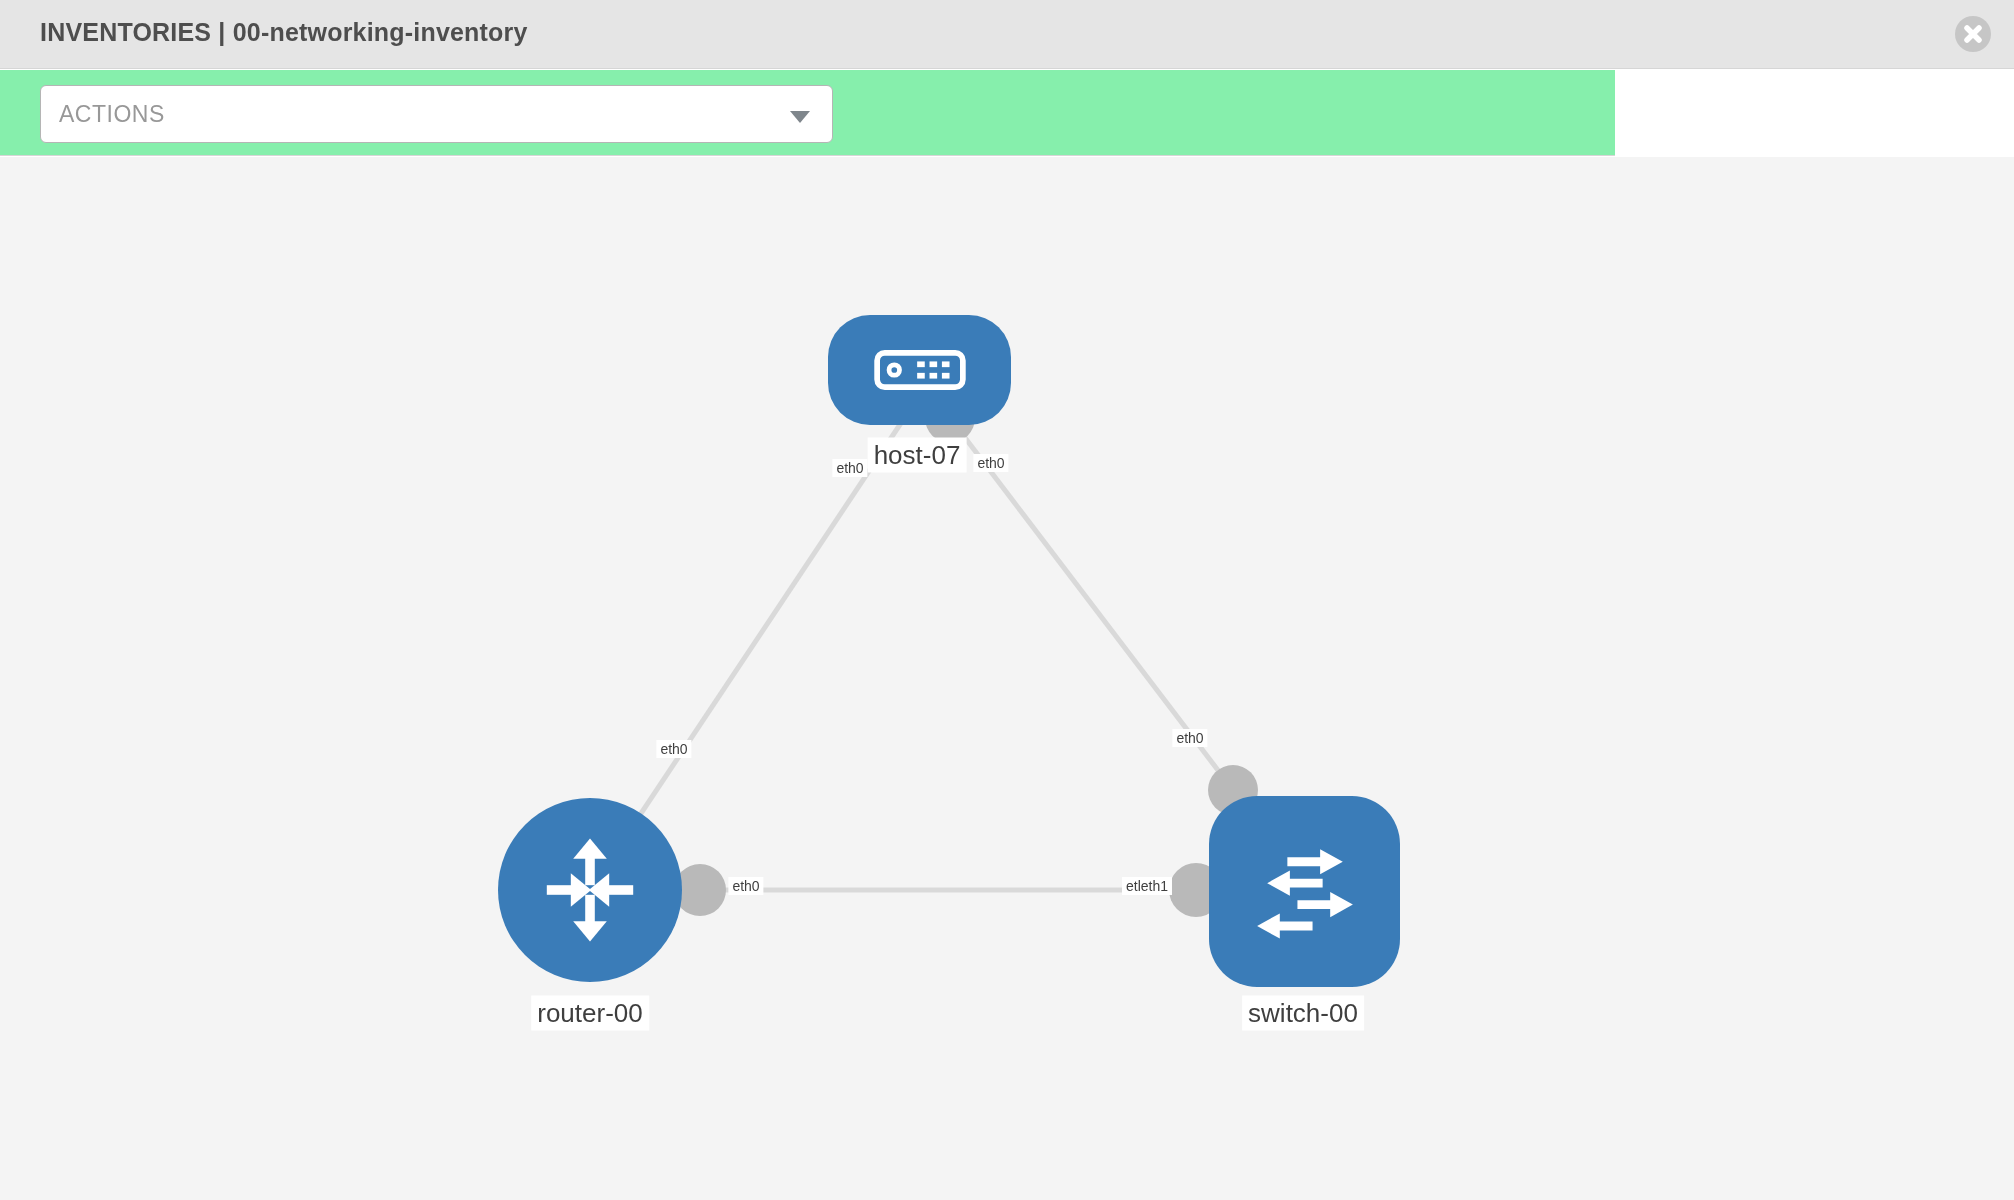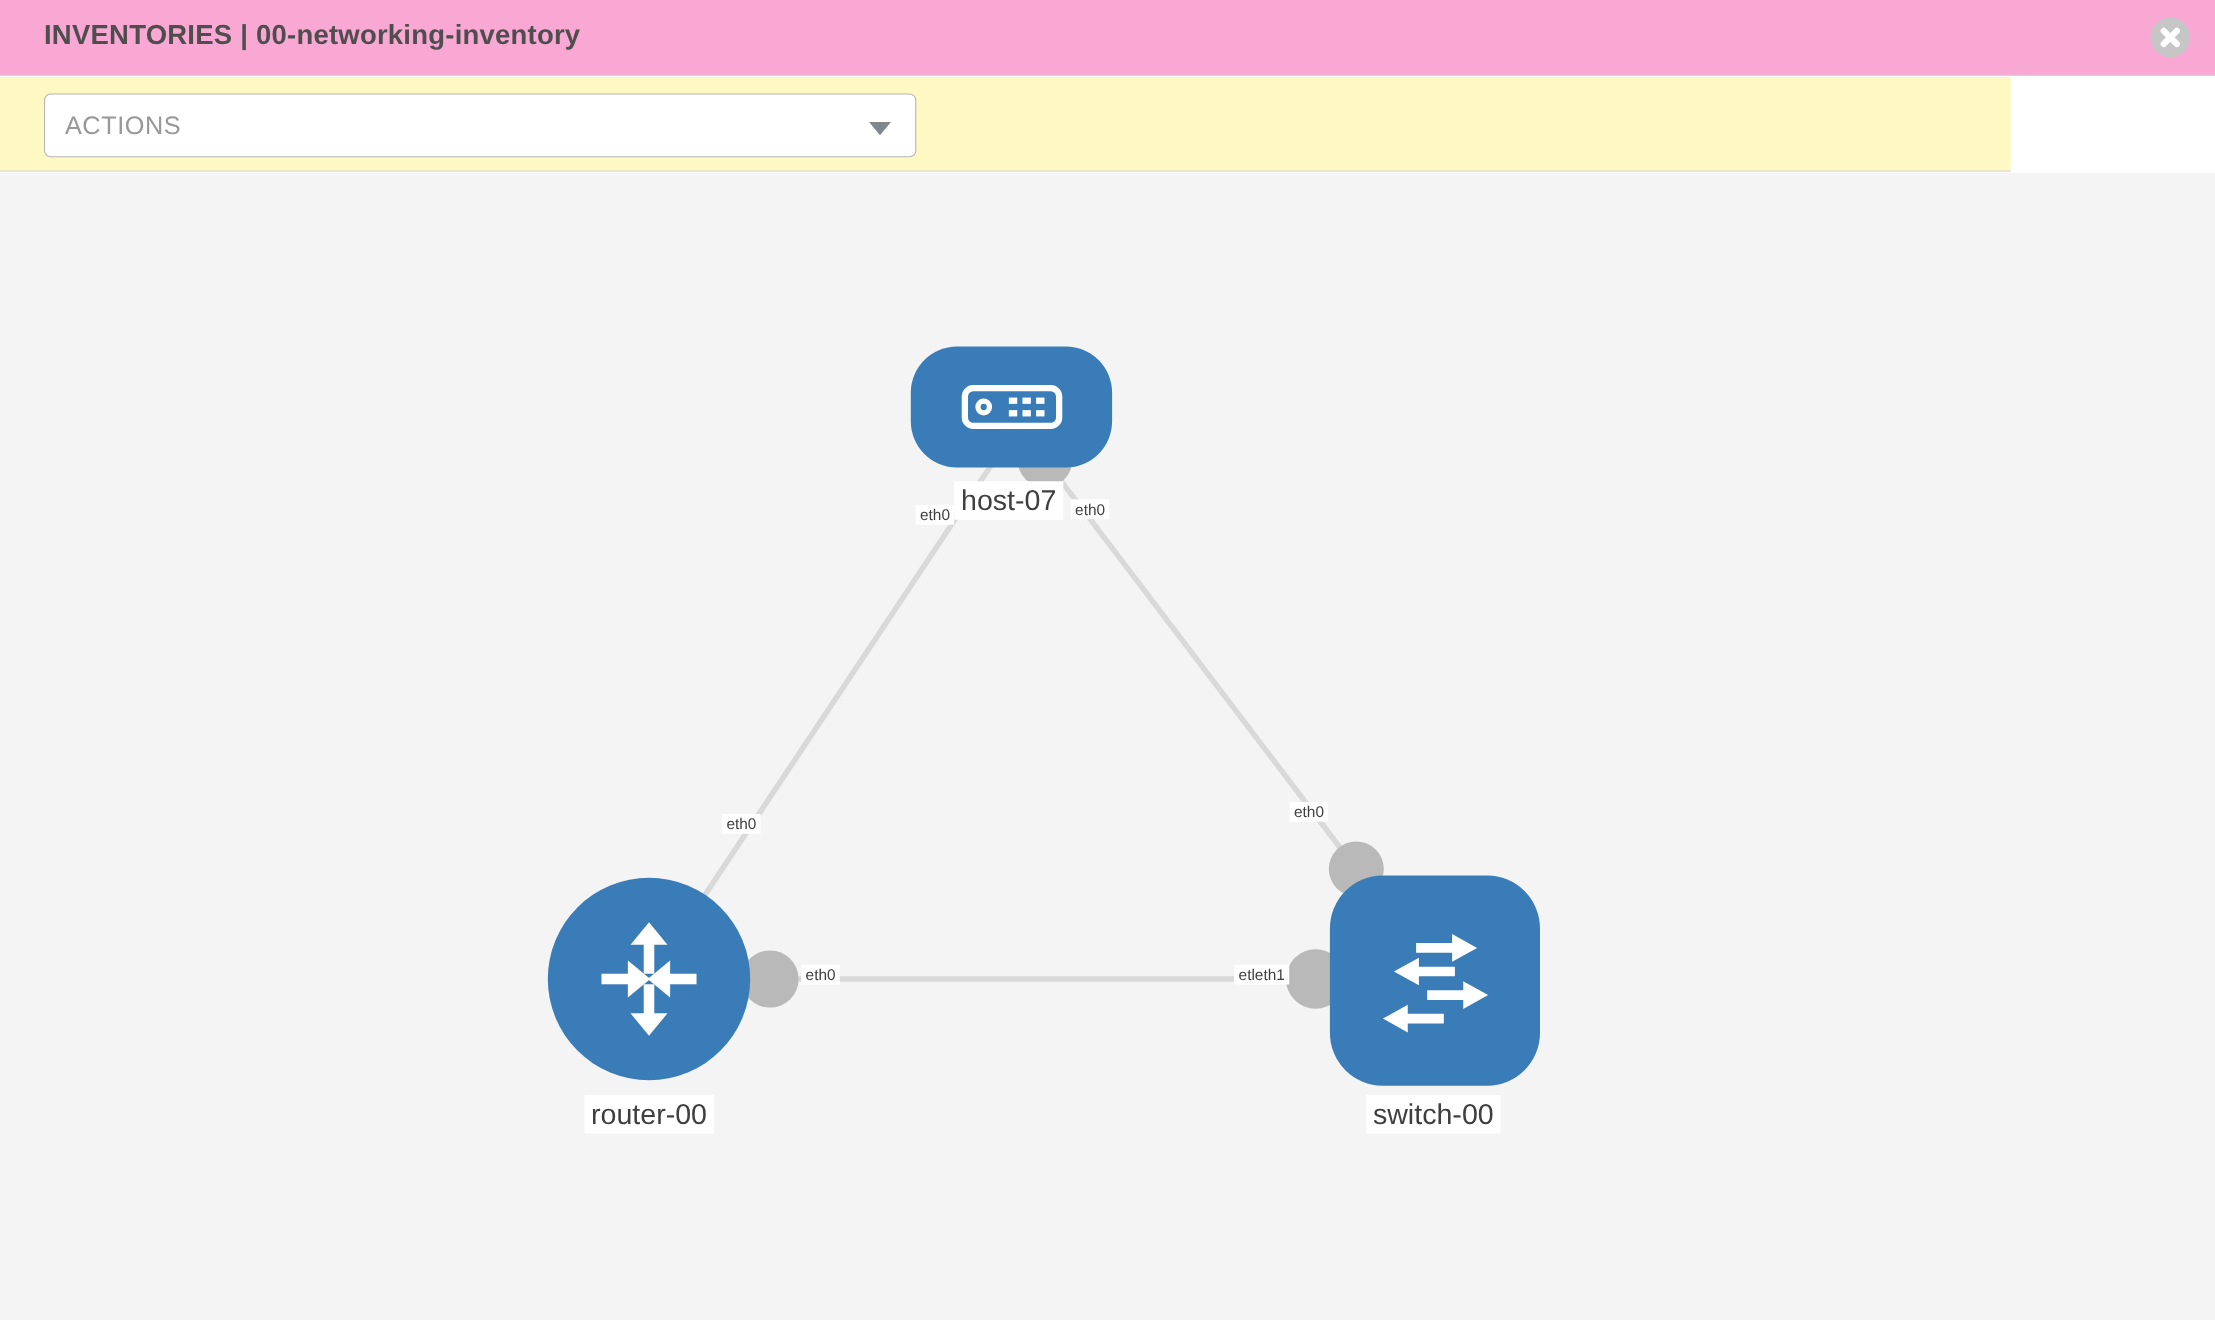--- a/index.html
+++ b/index.html
@@ -2,30 +2,30 @@
 <html><head>
 <meta charset="utf-8">
 <style>
   * { margin:0; padding:0; box-sizing:border-box; }
   html,body { width:2014px; height:1200px; overflow:hidden;
     font-family:"Liberation Sans", sans-serif; background:#fff; }
   .app { position:relative; width:2014px; height:1200px; background:#fff; }
 
   
   .header { position:absolute; left:0; top:0; width:2014px; height:69px;
-    background:#f9a8d4; border-bottom:1px solid #d6d6d6;text-align:center; }
+    background:#e5e5e5; border-bottom:1px solid #d6d6d6;text-align:center; }
   .title { position:absolute; left:40px; top:18px; font-size:25px; font-weight:bold;
     color:#4e4e4e; letter-spacing:0.2px; }
   .close-btn { position:absolute; right:23px; top:16px; width:36px; height:36px;
     border-radius:50%; background:#c6c6c6; cursor:pointer;
     display:flex; align-items:center; justify-content:center; }
 
   
-  .toolbar { position:absolute; left:0; top:70px; width:1828px; height:86px;
-    background:#fef9c3; border-bottom:1px solid #d6d6d6; }
+  .toolbar { position:absolute; left:0; top:70px; width:1615px; height:86px;
+    background:#86efac; border-bottom:1px solid #d6d6d6; }
   .combo { position:absolute; top:15px; height:58px; background:#fff;
     border:1px solid #b5b5b5; border-radius:6px; display:flex; align-items:center;
     padding:0 18px; cursor:pointer; }
   .combo-actions { left:40px; width:793px; }
   .combo-search { left:1183px; width:800px; }
   .combo-label { font-size:23px; color:#989898; letter-spacing:0.5px; }
   .caret { position:absolute; right:22px; top:25px; width:0; height:0;
     border-left:10px solid transparent; border-right:10px solid transparent;
     border-top:12px solid #7f868c; }
   .tool-btn { position:absolute; top:93px; width:40px; height:40px; cursor:pointer;

